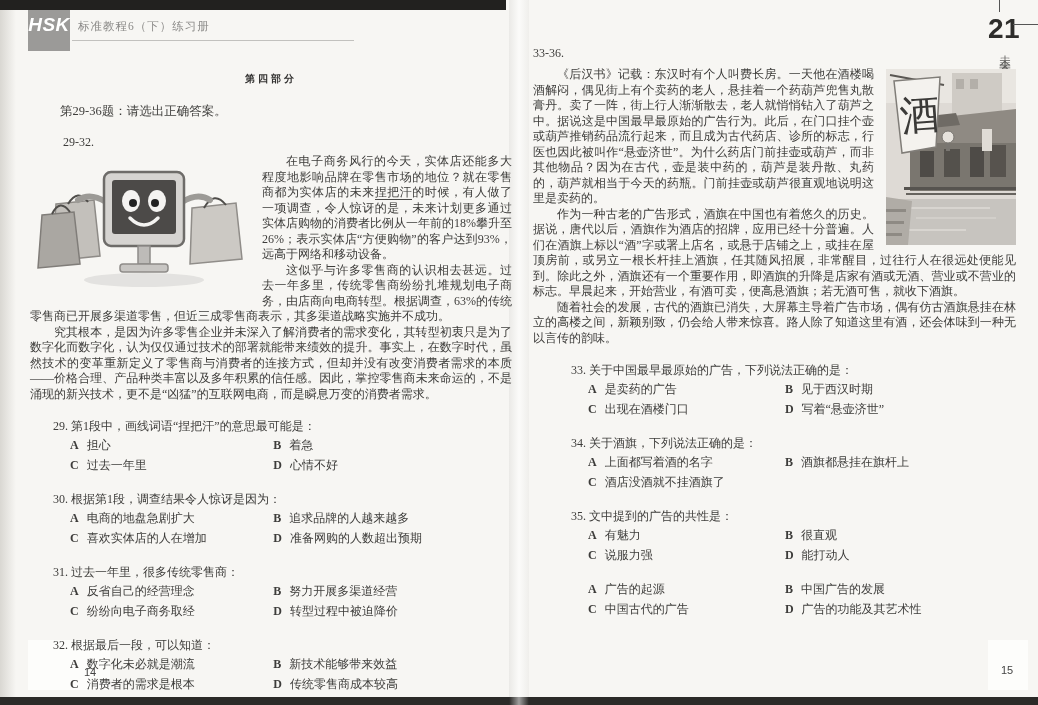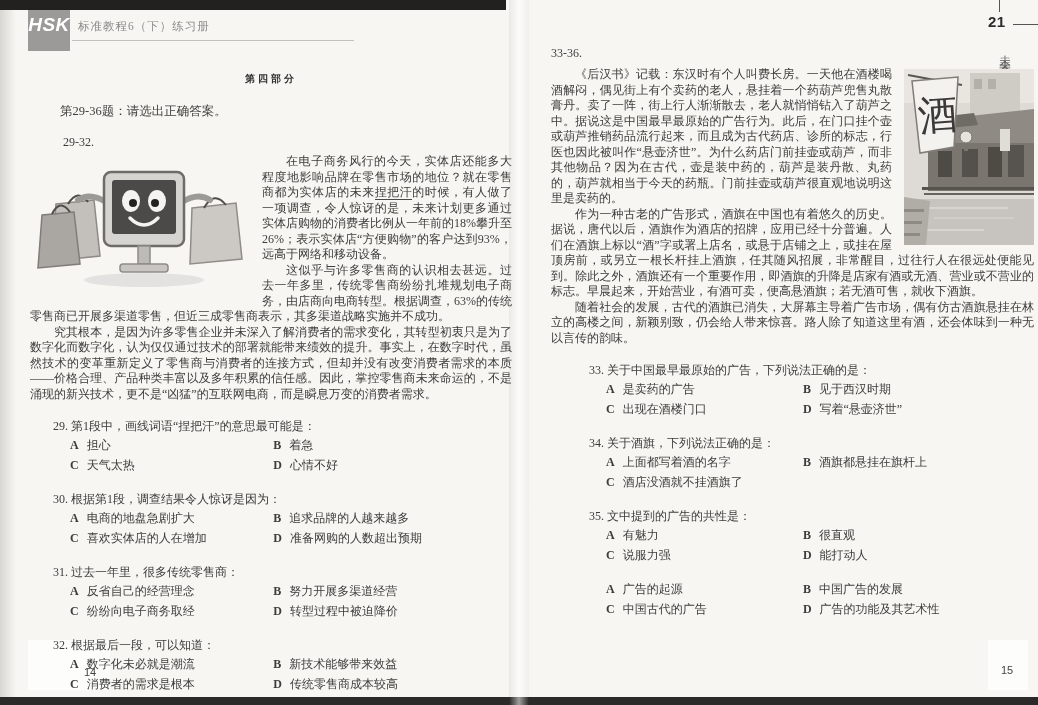--- a/index.html
+++ b/index.html
@@ -20,29 +20,29 @@
   
   .hsk-logo{position:absolute;left:28px;top:10px;width:42px;height:41px;background:#9b9a98;
     color:#fff;font-family:"Liberation Sans","DejaVu Sans",sans-serif;font-weight:bold;
     font-style:italic;font-size:19px;line-height:29px;text-align:center;letter-spacing:0.5px;}
   .header-subtitle{position:absolute;left:78px;top:19px;font-size:11.5px;color:#8b8a88;letter-spacing:1px;}
   .header-rule{position:absolute;left:72px;top:40px;width:282px;height:1px;background:#c2c1be;}
 
   
   .chapter-tick{position:absolute;left:999px;top:0;width:1px;height:12px;background:#555;}
   .chapter-number{position:absolute;left:988px;top:13px;font-family:"Liberation Sans","DejaVu Sans",sans-serif;
-    font-weight:bold;font-size:15px;color:#2e2d2b;letter-spacing:0.5px;}
+    font-weight:bold;font-size:28px;color:#2e2d2b;letter-spacing:0.5px;}
   .chapter-dash{position:absolute;left:1013px;top:24px;width:25px;height:1px;background:#555;}
   .chapter-title-vertical{position:absolute;left:997px;top:46px;writing-mode:vertical-rl;
     font-size:11.5px;color:#5f5e5c;letter-spacing:5px;}
 
   
   .page{position:absolute;top:0;}
   #left-page{left:30px;top:45px;width:482px;}
-  #right-page{left:551px;top:38px;width:483px;}
+  #right-page{left:533px;top:38px;width:483px;}
 
   .section-title{margin-top:27px;text-align:center;font-weight:bold;font-size:10px;letter-spacing:3px;color:#333231;}
   .instructions{margin-top:17px;margin-left:30px;font-size:12.5px;}
   .passage-label{margin-top:15px;margin-left:33px;font-size:12px;font-family:"Liberation Serif",serif;}
 
   .passage{font-size:12px;line-height:15.5px;text-align:justify;margin-top:4px;}
   .passage p{margin:0;text-indent:2em;}
   .u{border-bottom:1px solid #4b4a48;padding-bottom:0;}
 
   .img-left{float:left;width:214px;height:148px;margin:4px 14px 2px 4px;}
@@ -122,21 +122,21 @@
       <p>究其根本，是因为许多零售企业并未深入了解消费者的需求变化，其转型初衷只是为了数字化而数字化，认为仅仅通过技术的部署就能带来绩效的提升。事实上，在数字时代，虽然技术的变革重新定义了零售商与消费者的连接方式，但却并没有改变消费者需求的本质——价格合理、产品种类丰富以及多年积累的信任感。因此，掌控零售商未来命运的，不是涌现的新兴技术，更不是“凶猛”的互联网电商，而是瞬息万变的消费者需求。</p>
       <div style="clear:both"></div>
     </div>
 
     <div class="questions">
       <div class="question">
         <div class="q-stem">29. 第1段中，画线词语“捏把汗”的意思最可能是：</div>
         <div class="q-options">
           <div class="q-opt"><span class="opt-letter">A</span><span>担心</span></div>
           <div class="q-opt"><span class="opt-letter">B</span><span>着急</span></div>
-          <div class="q-opt"><span class="opt-letter">C</span><span>天气太热</span></div>
+          <div class="q-opt"><span class="opt-letter">C</span><span>过去一年里</span></div>
           <div class="q-opt"><span class="opt-letter">D</span><span>心情不好</span></div>
         </div>
       </div>
       <div class="question">
         <div class="q-stem">30. 根据第1段，调查结果令人惊讶是因为：</div>
         <div class="q-options">
           <div class="q-opt"><span class="opt-letter">A</span><span>电商的地盘急剧扩大</span></div>
           <div class="q-opt"><span class="opt-letter">B</span><span>追求品牌的人越来越多</span></div>
           <div class="q-opt"><span class="opt-letter">C</span><span>喜欢实体店的人在增加</span></div>
           <div class="q-opt"><span class="opt-letter">D</span><span>准备网购的人数超出预期</span></div>

